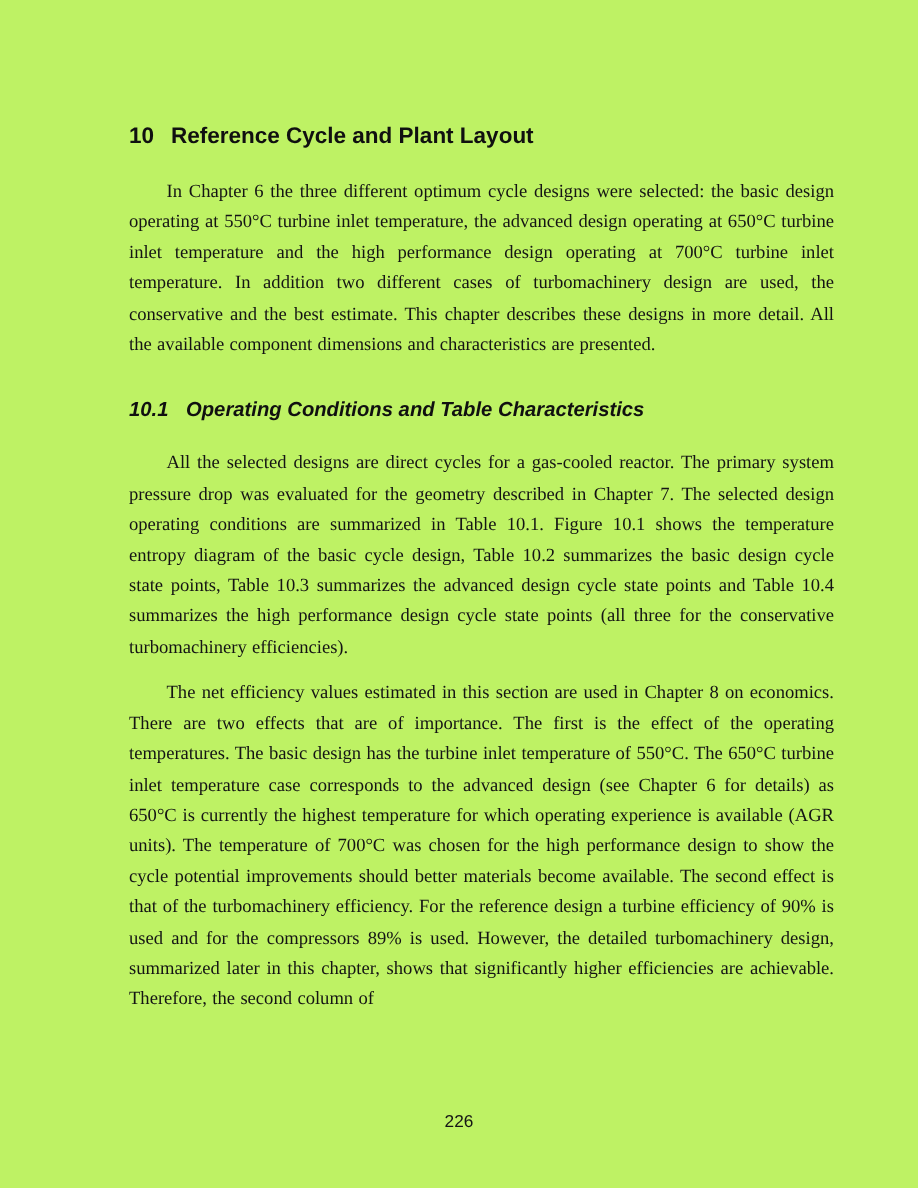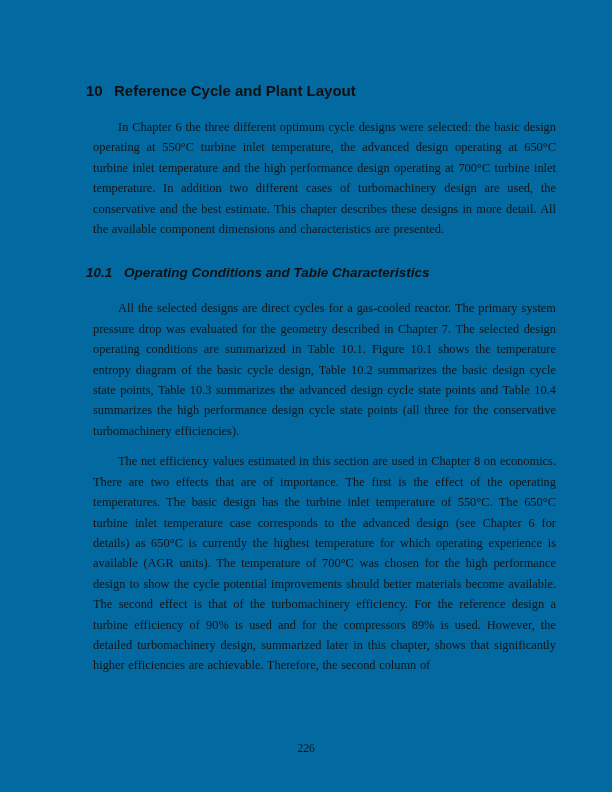--- a/index.html
+++ b/index.html
@@ -4,21 +4,21 @@
 <style>
   html, body {
     margin: 0;
     padding: 0;
     background: #ffffff;
   }
   .page {
     position: relative;
     width: 612px;
     height: 792px;
-    background: #0369a1;
+    background: #bef264;
     color: #141414;
     box-sizing: border-box;
     padding: 0 56px 0 86px;
     overflow: hidden;
     font-family: "Liberation Serif", serif;
   }
   .chapter-heading {
     margin: 0;
     padding-top: 81px;
     font-family: "Liberation Sans", sans-serif;
@@ -38,37 +38,37 @@
     font-style: italic;
     font-size: 13.5px;
     line-height: 18px;
     color: #101010;
   }
   .section-heading .heading-number {
     display: inline-block;
     width: 38px;
   }
   p.body-para {
-    margin: 16px 0 0 7px;
+    margin: 16px 0 0 0;
     font-size: 12.4px;
     line-height: 20.4px;
     text-align: justify;
     text-indent: 25px;
     word-spacing: 0.04em;
   }
   p.body-para.tight-top {
     margin-top: 10px;
   }
   .page-footer {
     position: absolute;
     left: 0;
     right: 0;
     top: 741px;
     text-align: center;
-    font-family: Liberation Serif, serif;
+    font-family: Liberation Sans, sans-serif;
     font-size: 11.5px;
     line-height: 14px;
     color: #141414;
   }
 </style>
 </head>
 <body>
 
 <div class="page">
 

